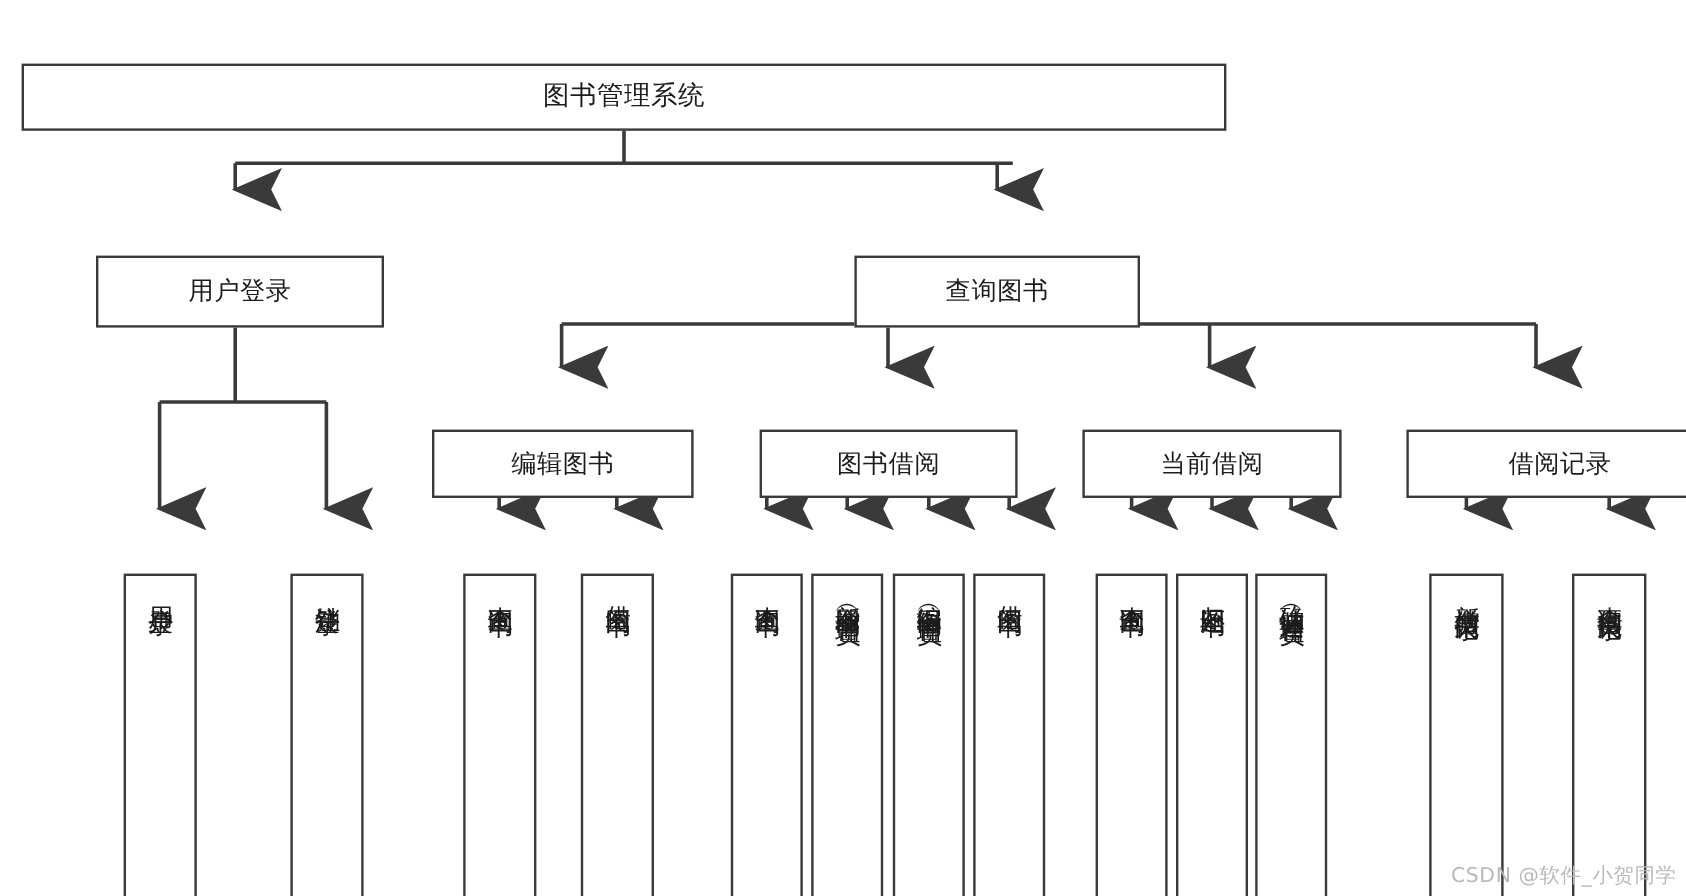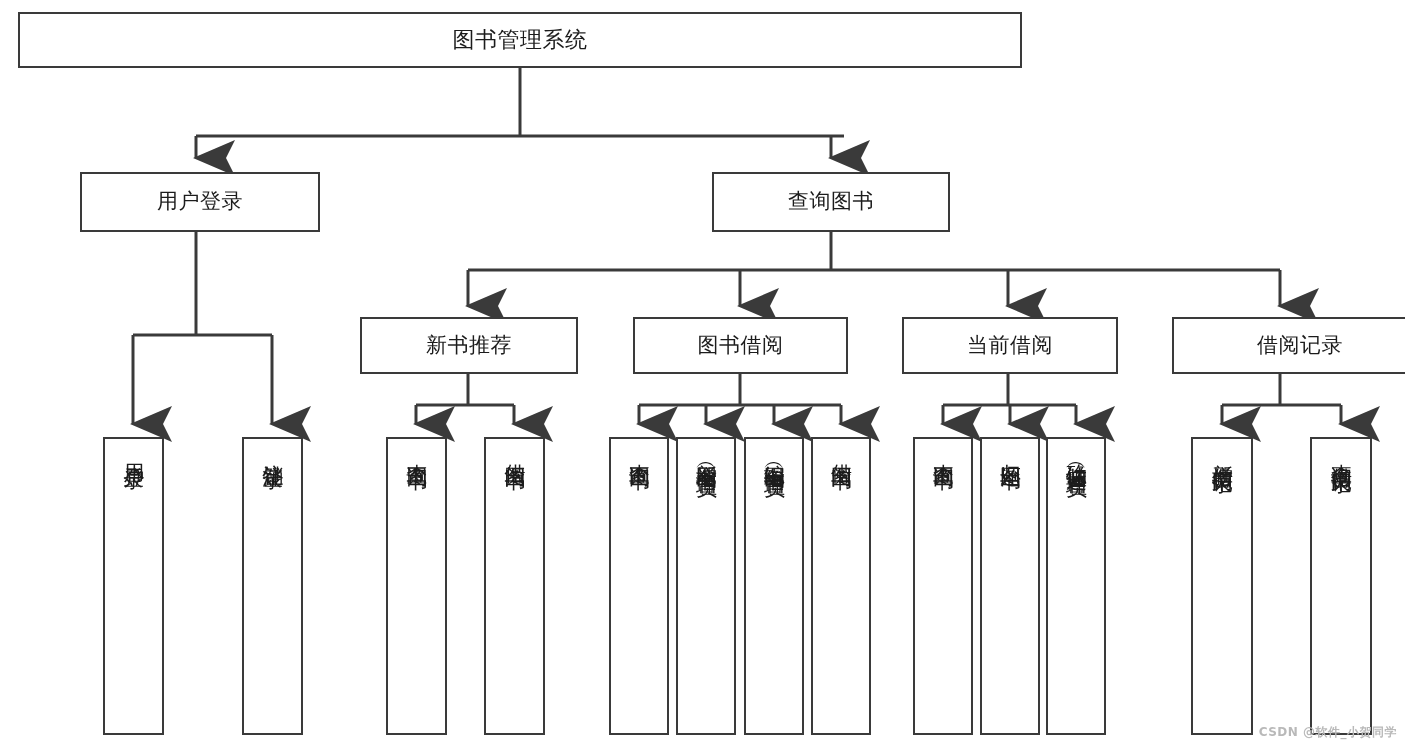--- a/index.html
+++ b/index.html
@@ -28,20 +28,21 @@
   }
   .node {
     position: absolute;
     box-sizing: border-box;
     background: #ffffff;
     border: 2px solid #3a3a3a;
     display: flex;
     align-items: center;
     justify-content: center;
     color: #1c1c1c;
+    margin-top: 41px;
   }
   .node .label {
     display: block;
     text-align: center;
     line-height: 1.12;
     letter-spacing: 0.5px;
   }
   
   .node.h .label {
     font-size: 21px;
@@ -60,25 +61,24 @@
     text-orientation: upright;
     font-size: 21px;
     line-height: 1.0;
     letter-spacing: 2px;
     white-space: nowrap;
   }
   .watermark {
     position: absolute;
     right: 8px;
     bottom: 6px;
-    font-size: 12px;
+    font-size: 17px;
     color: #b9b9b9;
     white-space: nowrap;
     letter-spacing: 0.5px;
-    font-weight: bold;
   }
 </style>
 </head>
 <body>
 
 <div id="canvas">
 
   <svg class="edges" viewBox="0 0 1405 747">
     <defs>
       <marker id="arrow" viewBox="0 0 12 14" refX="6" refY="13" markerWidth="12" markerHeight="14" orient="auto-start-reverse">
@@ -135,21 +135,21 @@
   </div>
 
   <div class="node h" style="left:80px; top:172px; width:240px; height:60px;">
     <span class="label">用户登录</span>
   </div>
   <div class="node h" style="left:712px; top:172px; width:238px; height:60px;">
     <span class="label">查询图书</span>
   </div>
 
   <div class="node h" style="left:360px; top:317px; width:218px; height:57px;">
-    <span class="label">新书推荐</span>
+    <span class="label">编辑图书</span>
   </div>
   <div class="node h" style="left:633px; top:317px; width:215px; height:57px;">
     <span class="label">图书借阅</span>
   </div>
   <div class="node h" style="left:902px; top:317px; width:216px; height:57px;align-items:center;">
     <span class="label">当前借阅</span>
   </div>
   <div class="node h" style="left:1172px; top:317px; width:256px; height:57px;">
     <span class="label">借阅记录</span>
   </div>

